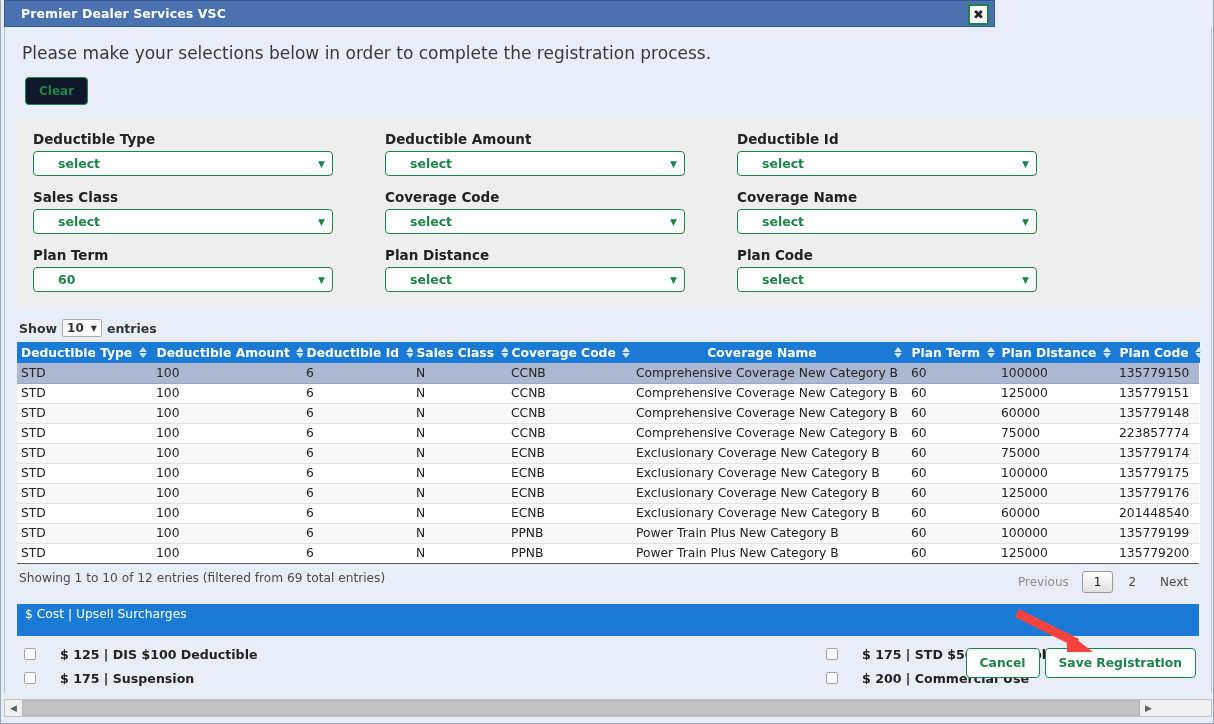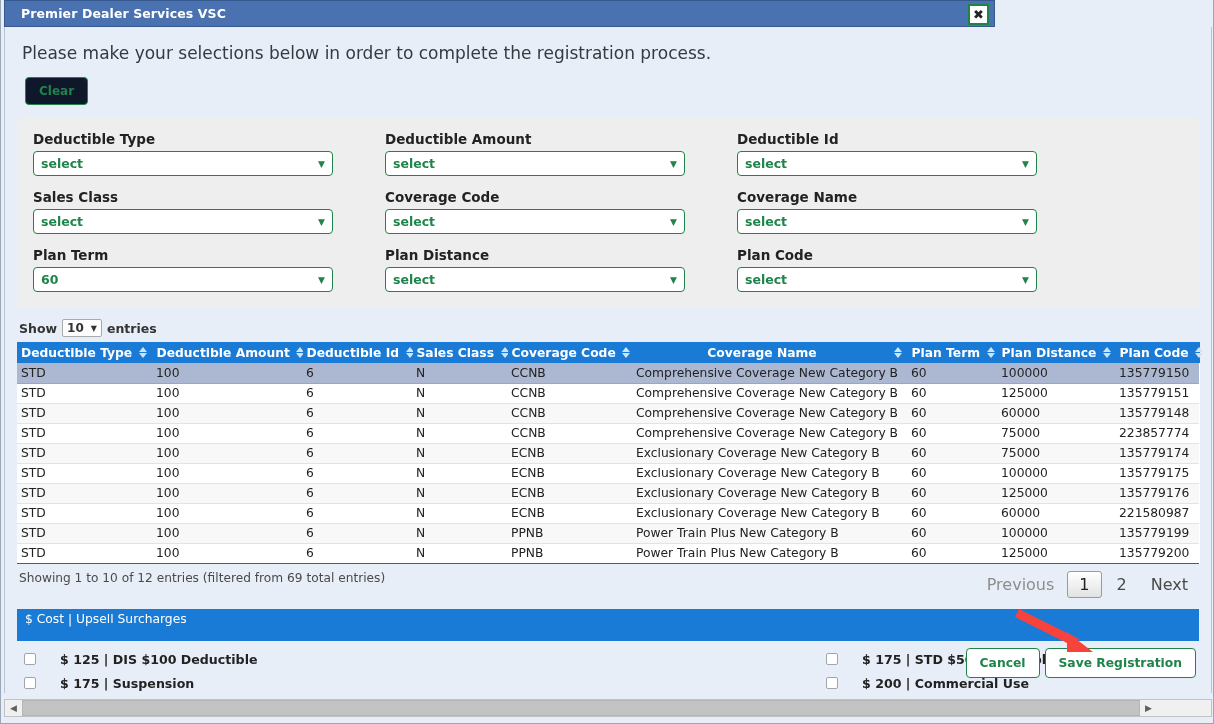--- a/index.html
+++ b/index.html
@@ -103,21 +103,21 @@
     border: 1px solid #1e8449;
     border-radius: 4px;
     display: flex;
     align-items: center;
     cursor: pointer;
   }
   .select-box .val {
     color: #1e8449;
     font-size: 12.5px;
     font-weight: bold;
-    padding-left: 7px;
+    padding-left: 24px;
   }
   .select-box .caret {
     position: absolute;
     right: 7px;
     color: #1e8449;
     font-size: 9px;
   }
   .spacer-row { height: 13px; }
 
   
@@ -203,21 +203,21 @@
   .tbl-foot {
     display: flex;
     justify-content: space-between;
     align-items: flex-start;
     padding: 7px 14px 0 14px;
     font-size: 12.2px;
     color: #4a4a4a;
   }
   .paging { display: flex; align-items: center; gap: 4px; }
   .pg {
-    font-size: 16px;
+    font-size: 12px;
     color: #4a4a4a;
     padding: 3px 9px;
     cursor: pointer;
   }
   .pg.num { padding: 3px 11px; }
   .pg.active {
     background: linear-gradient(#ffffff,#e2e2e2);
     border: 1px solid #9b9b9b;
     border-radius: 3px;
     color: #222;
@@ -602,21 +602,21 @@
             </tr>
             <tr class="odd">
               <td>STD</td>
               <td>100</td>
               <td>6</td>
               <td>N</td>
               <td>ECNB</td>
               <td>Exclusionary Coverage New Category B</td>
               <td>60</td>
               <td>60000</td>
-              <td>221580987</td>
+              <td>201448540</td>
             </tr>
             <tr class="even">
               <td>STD</td>
               <td>100</td>
               <td>6</td>
               <td>N</td>
               <td>PPNB</td>
               <td>Power Train Plus New Category B</td>
               <td>60</td>
               <td>100000</td>

